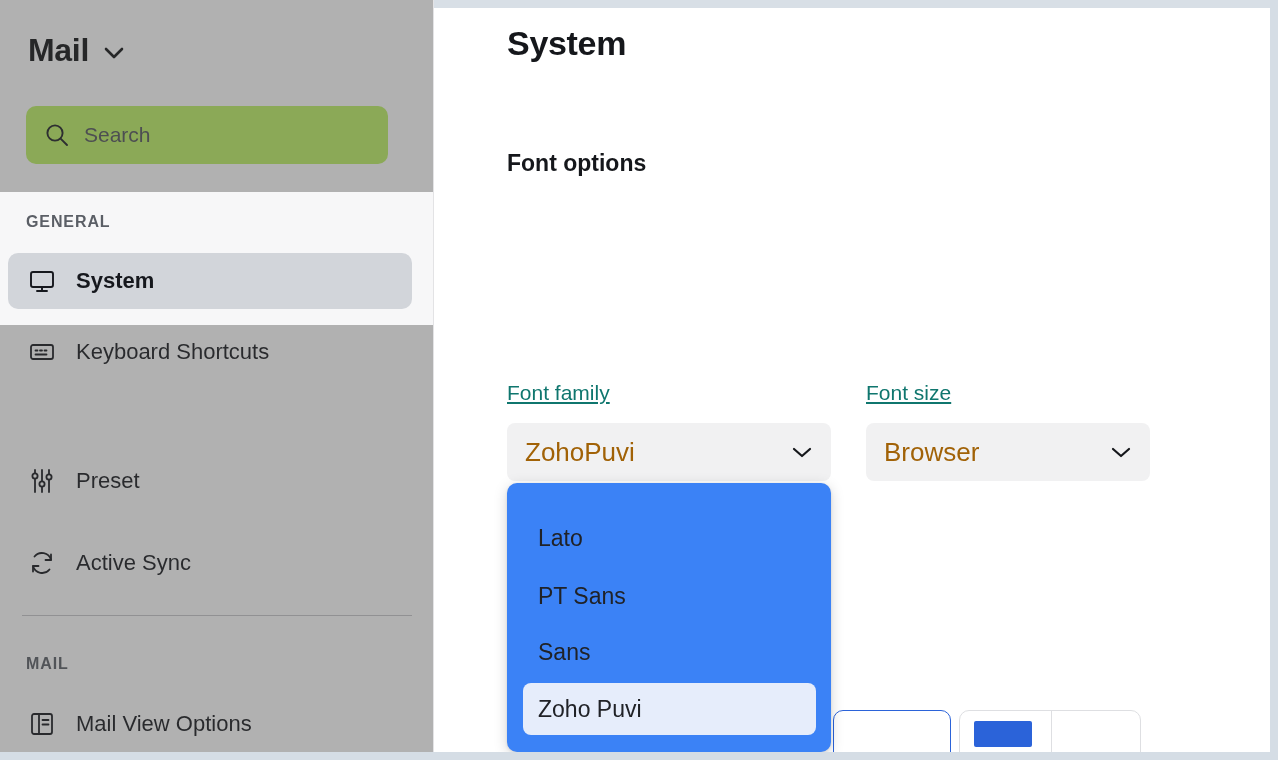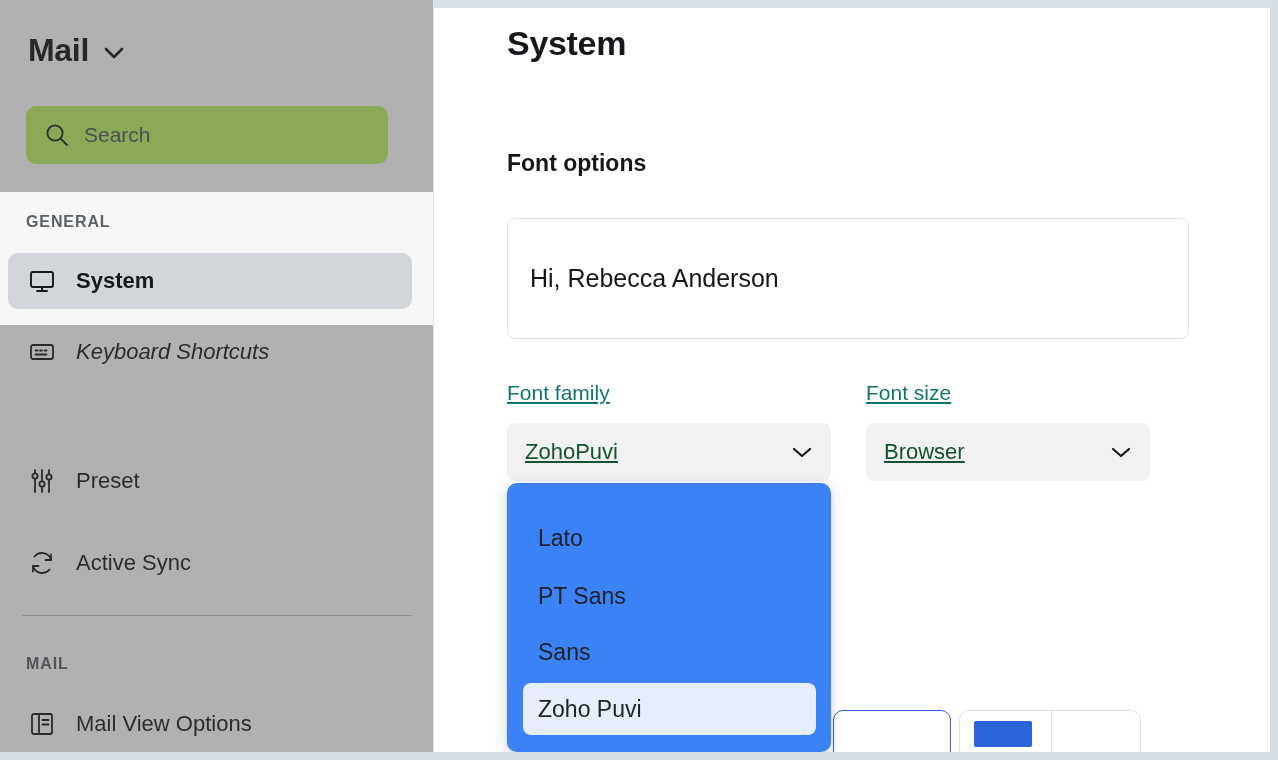--- a/index.html
+++ b/index.html
@@ -110,21 +110,21 @@
   .sb-item.active {
     background: #d2d5da;
     z-index: 6;
   }
   .sb-item.active .lbl { font-weight: 700; }
   .sb-item .chev-right {
     position: absolute; right: 26px; display: flex; align-items: center;
   }
 
   .it-system { top: 253px; }
-  .it-keyboard { top: 324px; font-style: italic; }
+  .it-keyboard { top: 324px; }
   .it-integrations { top: 395px; }
   .it-preset { top: 453px; }
   .it-activesync { top: 535px; }
   .it-mailview { top: 696px; }
 
   .sb-divider {
     position: absolute; left: 22px; top: 615px;
     width: 390px; height: 1px; background: #c9c9cb;
   }
 
@@ -175,21 +175,21 @@
 
   .select-box {
     position: absolute;
     height: 58px;
     background: #f1f1f2;
     border-radius: 8px;
     display: flex; align-items: center;
     padding: 0 18px;
   }
   .select-box .val {
-    font-size: 22px; color: #14532d; flex: 1; text-decoration: underline;
+    font-size: 26px; color: #a16207; flex: 1;
   }
   .select-box .chev { display: flex; align-items: center; }
 
   .sel-font-family { left: 72px; top: 415px; width: 324px; }
   .sel-font-size { left: 431px; top: 415px; width: 284px; }
 
   
   .dropdown {
     position: absolute; left: 72px; top: 475px;
     width: 324px; height: 269px;
@@ -344,23 +344,20 @@
       <div class="sb-dim sb-dim-top"></div>
       <div class="sb-dim sb-dim-bottom"></div>
     </div>
   </div>
 
   <div class="main">
 
     <div class="page-title">System</div>
     <div class="section-title">Font options</div>
 
-    <div class="preview-box">
-      <span class="preview-text">Hi, Rebecca Anderson</span>
-    </div>
 
     <div class="field-label lbl-font-family">Font family</div>
     <div class="field-label lbl-font-size">Font size</div>
 
     <div class="select-box sel-font-family">
       <span class="val">ZohoPuvi</span>
       <span class="chev">
         <svg width="22" height="13" viewBox="0 0 22 13" fill="none">
           <path d="M3 3 L11 10 L19 3" stroke="#15171b" stroke-width="2.2" stroke-linecap="round" stroke-linejoin="round"></path>
         </svg>

